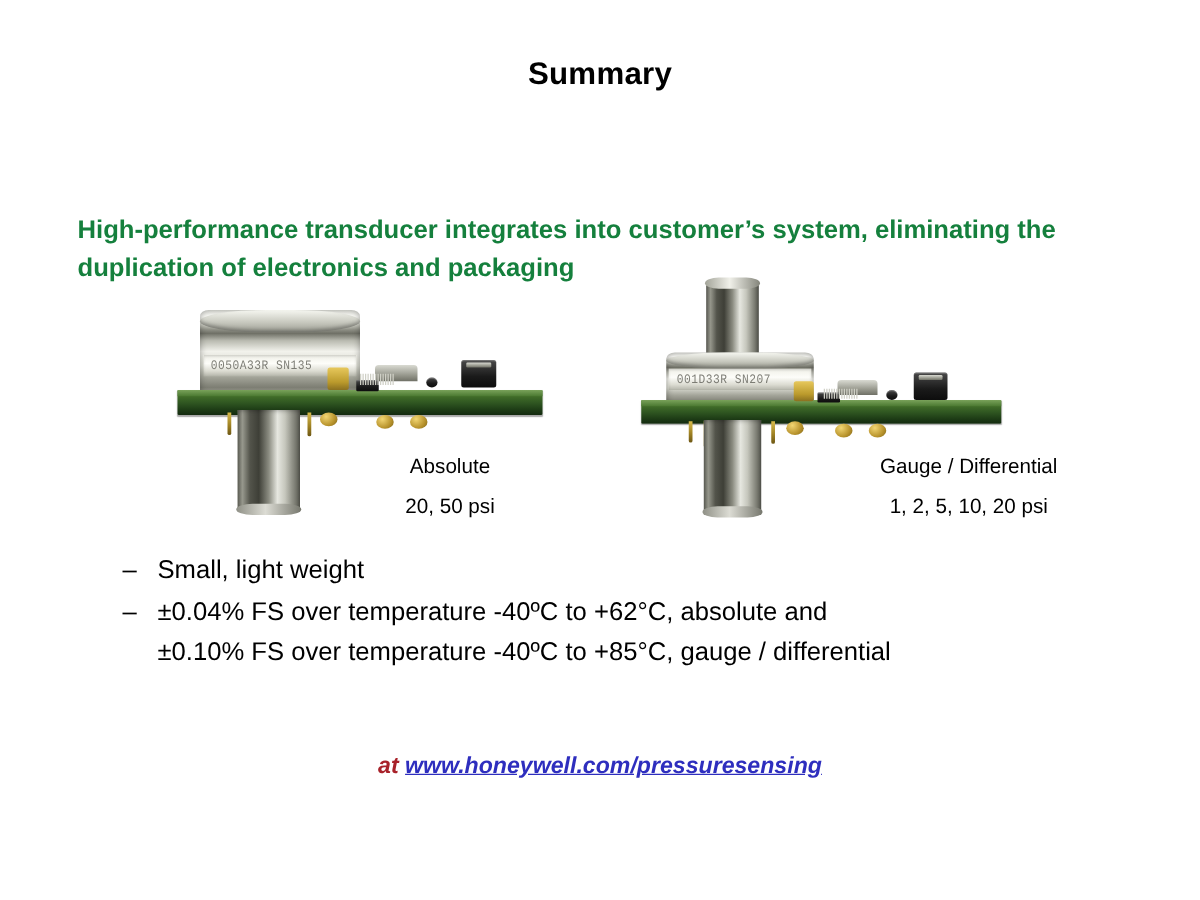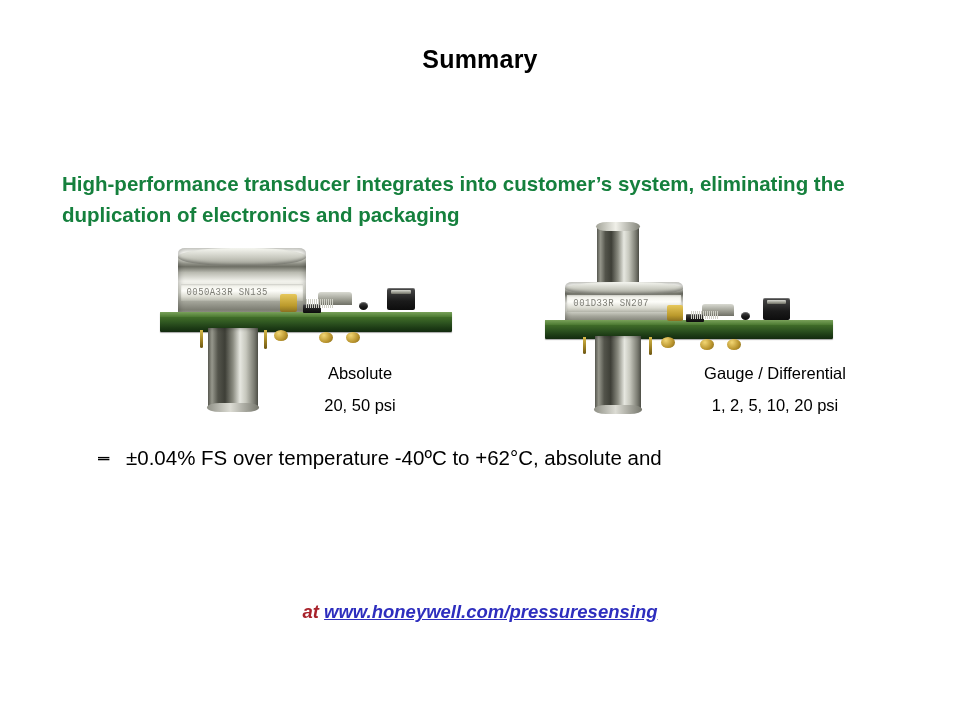--- a/index.html
+++ b/index.html
@@ -46,22 +46,22 @@
     position: absolute;
     top: 226px;
     left: 0;
     width: 960px;
     height: 185px;
   }
   .figure {
     position: absolute;
     top: 0;
   }
-  .figure.left  { left: 160px; width: 300px; height: 185px; }
-  .figure.right { left: 545px; width: 330px; height: 185px; text-align: center; }
+  .figure.left  { left: 142px; width: 300px; height: 185px; }
+  .figure.right { left: 513px; width: 330px; height: 185px; text-align: center; }
 
   
   .sensor {
     position: absolute;
     top: 0;
     left: 0;
     width: 300px;
     height: 185px;
   }
 
@@ -396,25 +396,27 @@
 
 <div class="caption left">Absolute
 20, 50 psi</div>
 <div class="caption right">Gauge / Differential
 1, 2, 5, 10, 20 psi</div>
 
 <div class="bullets">
 
   <div class="bullet">
     <span class="dash">–</span>
+    <span>Small, light weight</span>
   </div>
 
   <div class="bullet">
     <span class="dash">–</span>
     <span>±0.04% FS over temperature -40ºC to +62°C, absolute and</span>
+    <span class="cont">±0.10% FS over temperature -40ºC to +85°C, gauge / differential</span>
   </div>
 </div>
 
 <div class="footer">
   <div>
     <span class="red">at </span><span class="url">www.honeywell.com/pressuresensing</span>
   </div>
 </div>
 
 </body></html>

